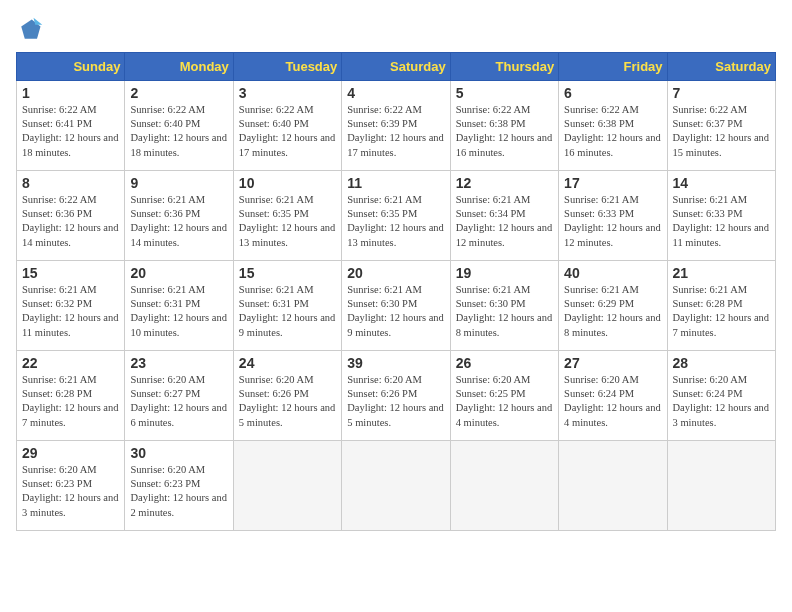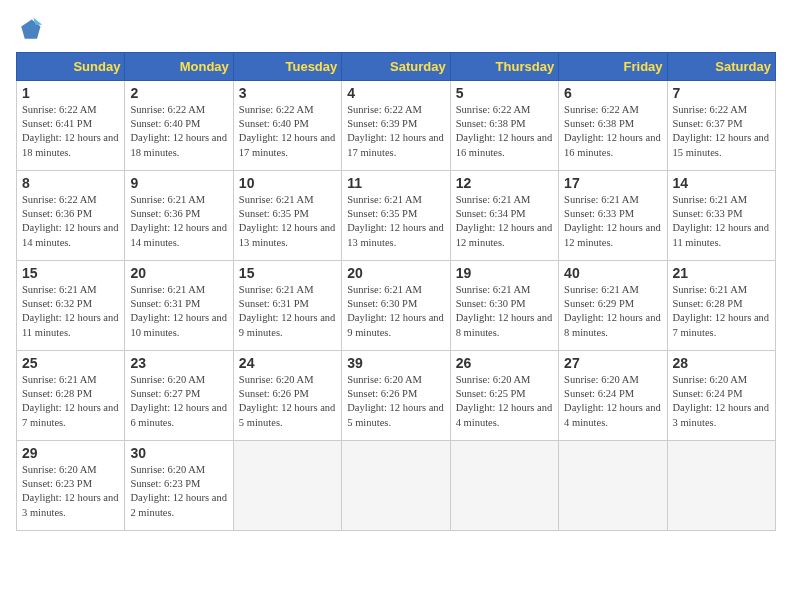--- a/index.html
+++ b/index.html
@@ -202,21 +202,21 @@
           <span class="day-num">40</span>
 <div class="day-info">Sunrise: 6:21 AM<br>Sunset: 6:29 PM<br>Daylight: 12 hours and 8 minutes.</div>
         </td>
         <td>
           <span class="day-num">21</span>
 <div class="day-info">Sunrise: 6:21 AM<br>Sunset: 6:28 PM<br>Daylight: 12 hours and 7 minutes.</div>
         </td>
       </tr>
       <tr>
         <td>
-          <span class="day-num">25</span>
+          <span class="day-num">22</span>
 <div class="day-info">Sunrise: 6:21 AM<br>Sunset: 6:28 PM<br>Daylight: 12 hours and 7 minutes.</div>
         </td>
         <td>
           <span class="day-num">23</span>
 <div class="day-info">Sunrise: 6:20 AM<br>Sunset: 6:27 PM<br>Daylight: 12 hours and 6 minutes.</div>
         </td>
         <td>
           <span class="day-num">24</span>
 <div class="day-info">Sunrise: 6:20 AM<br>Sunset: 6:26 PM<br>Daylight: 12 hours and 5 minutes.</div>
         </td>

